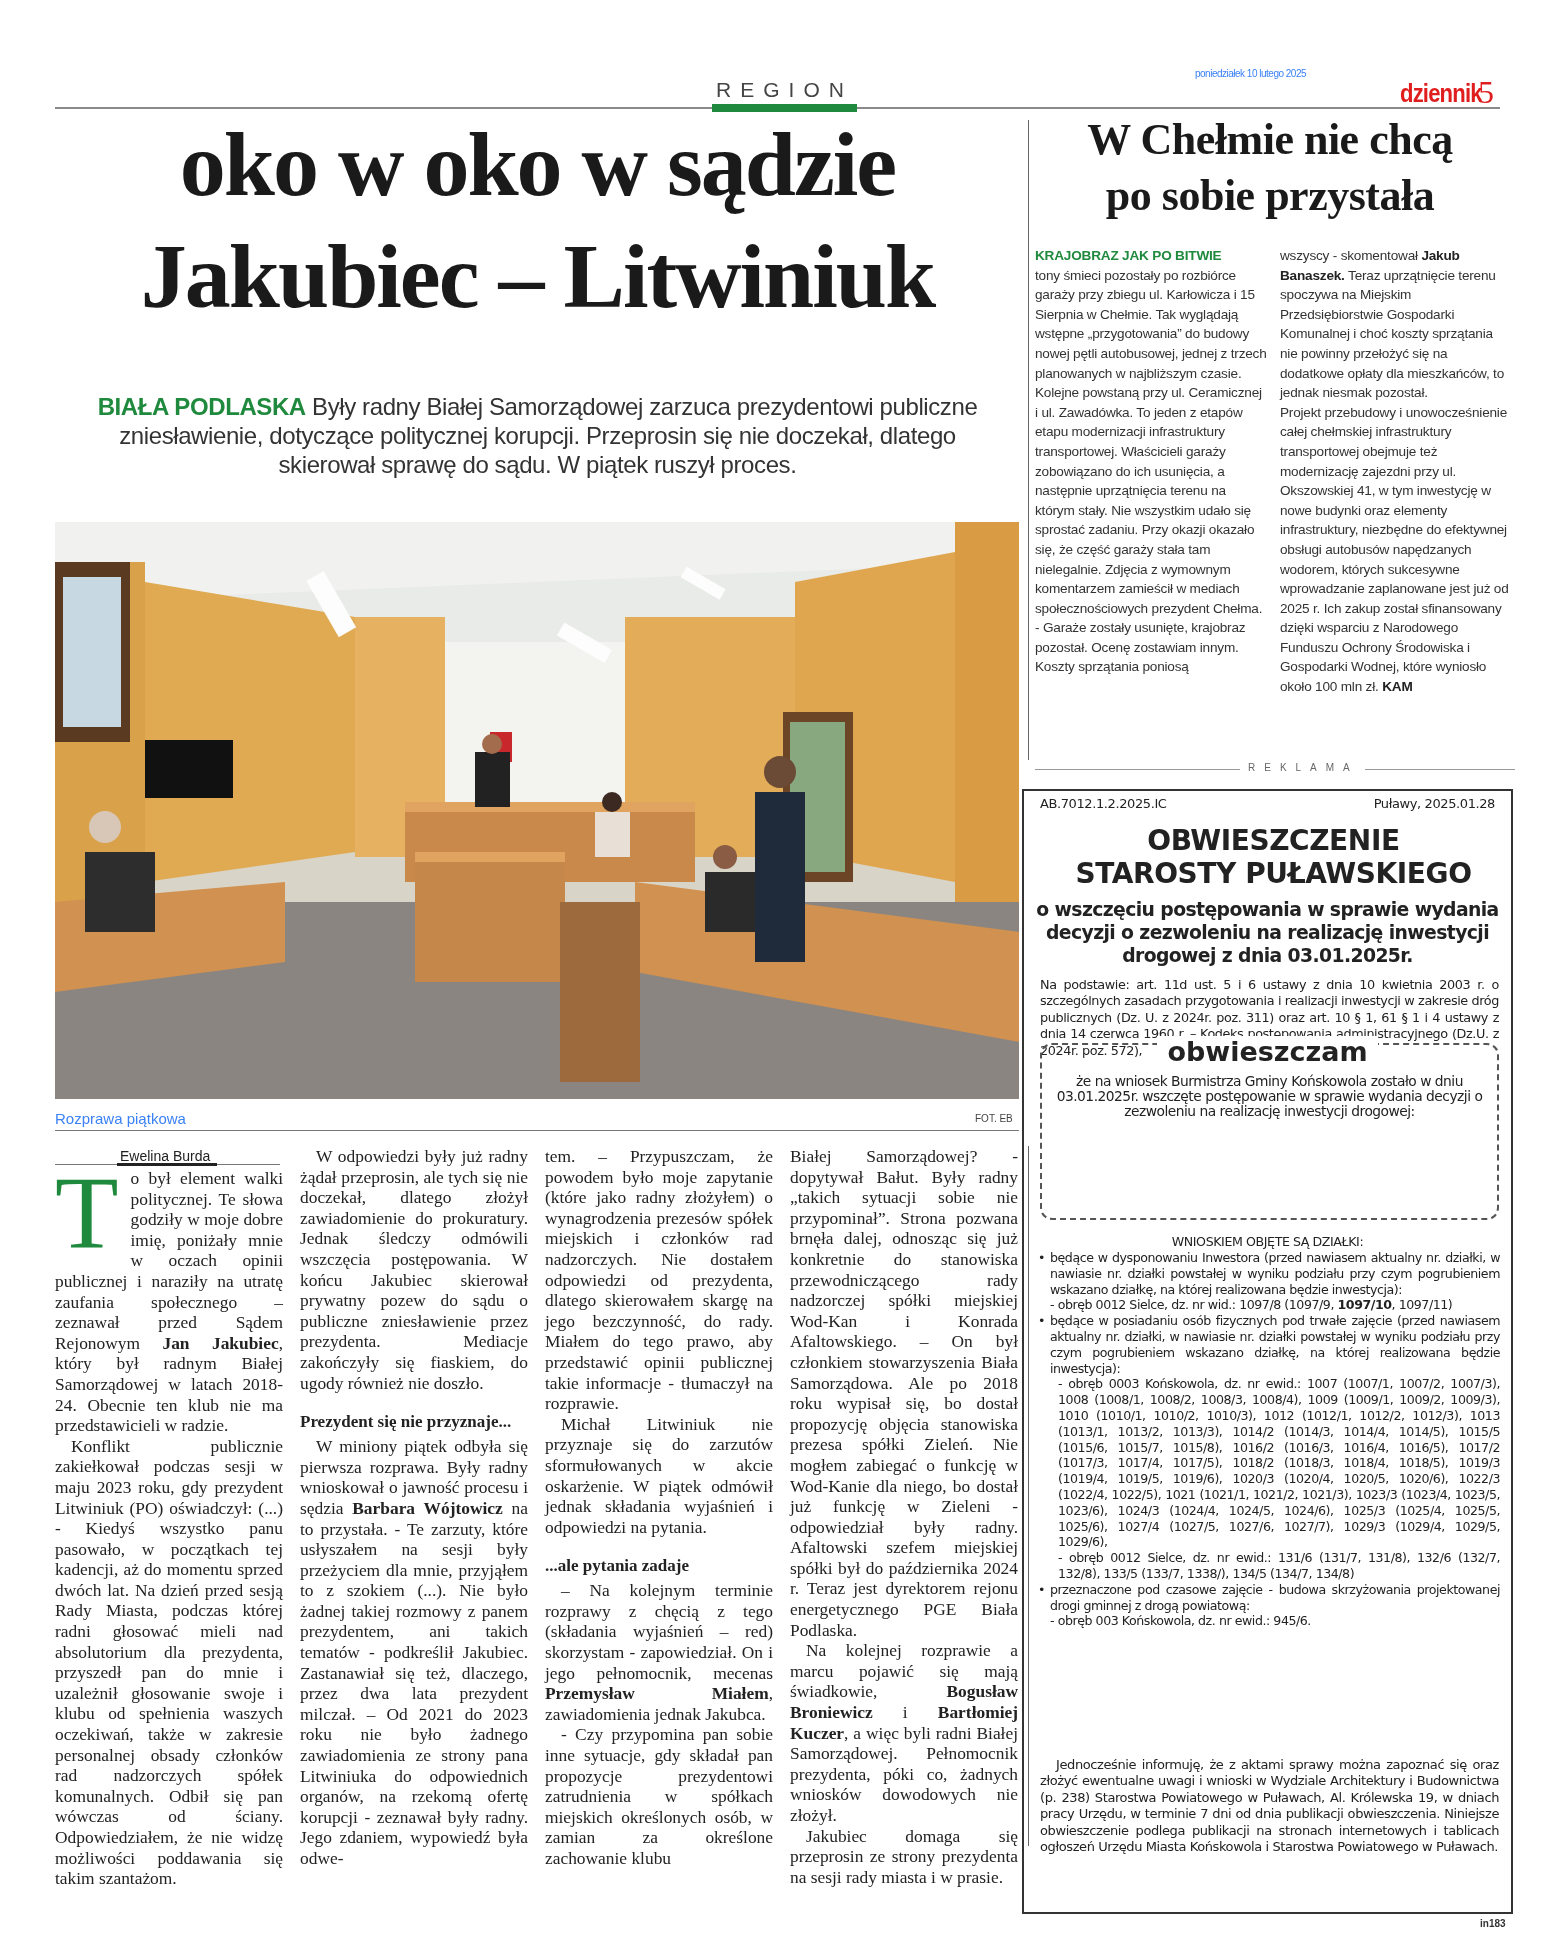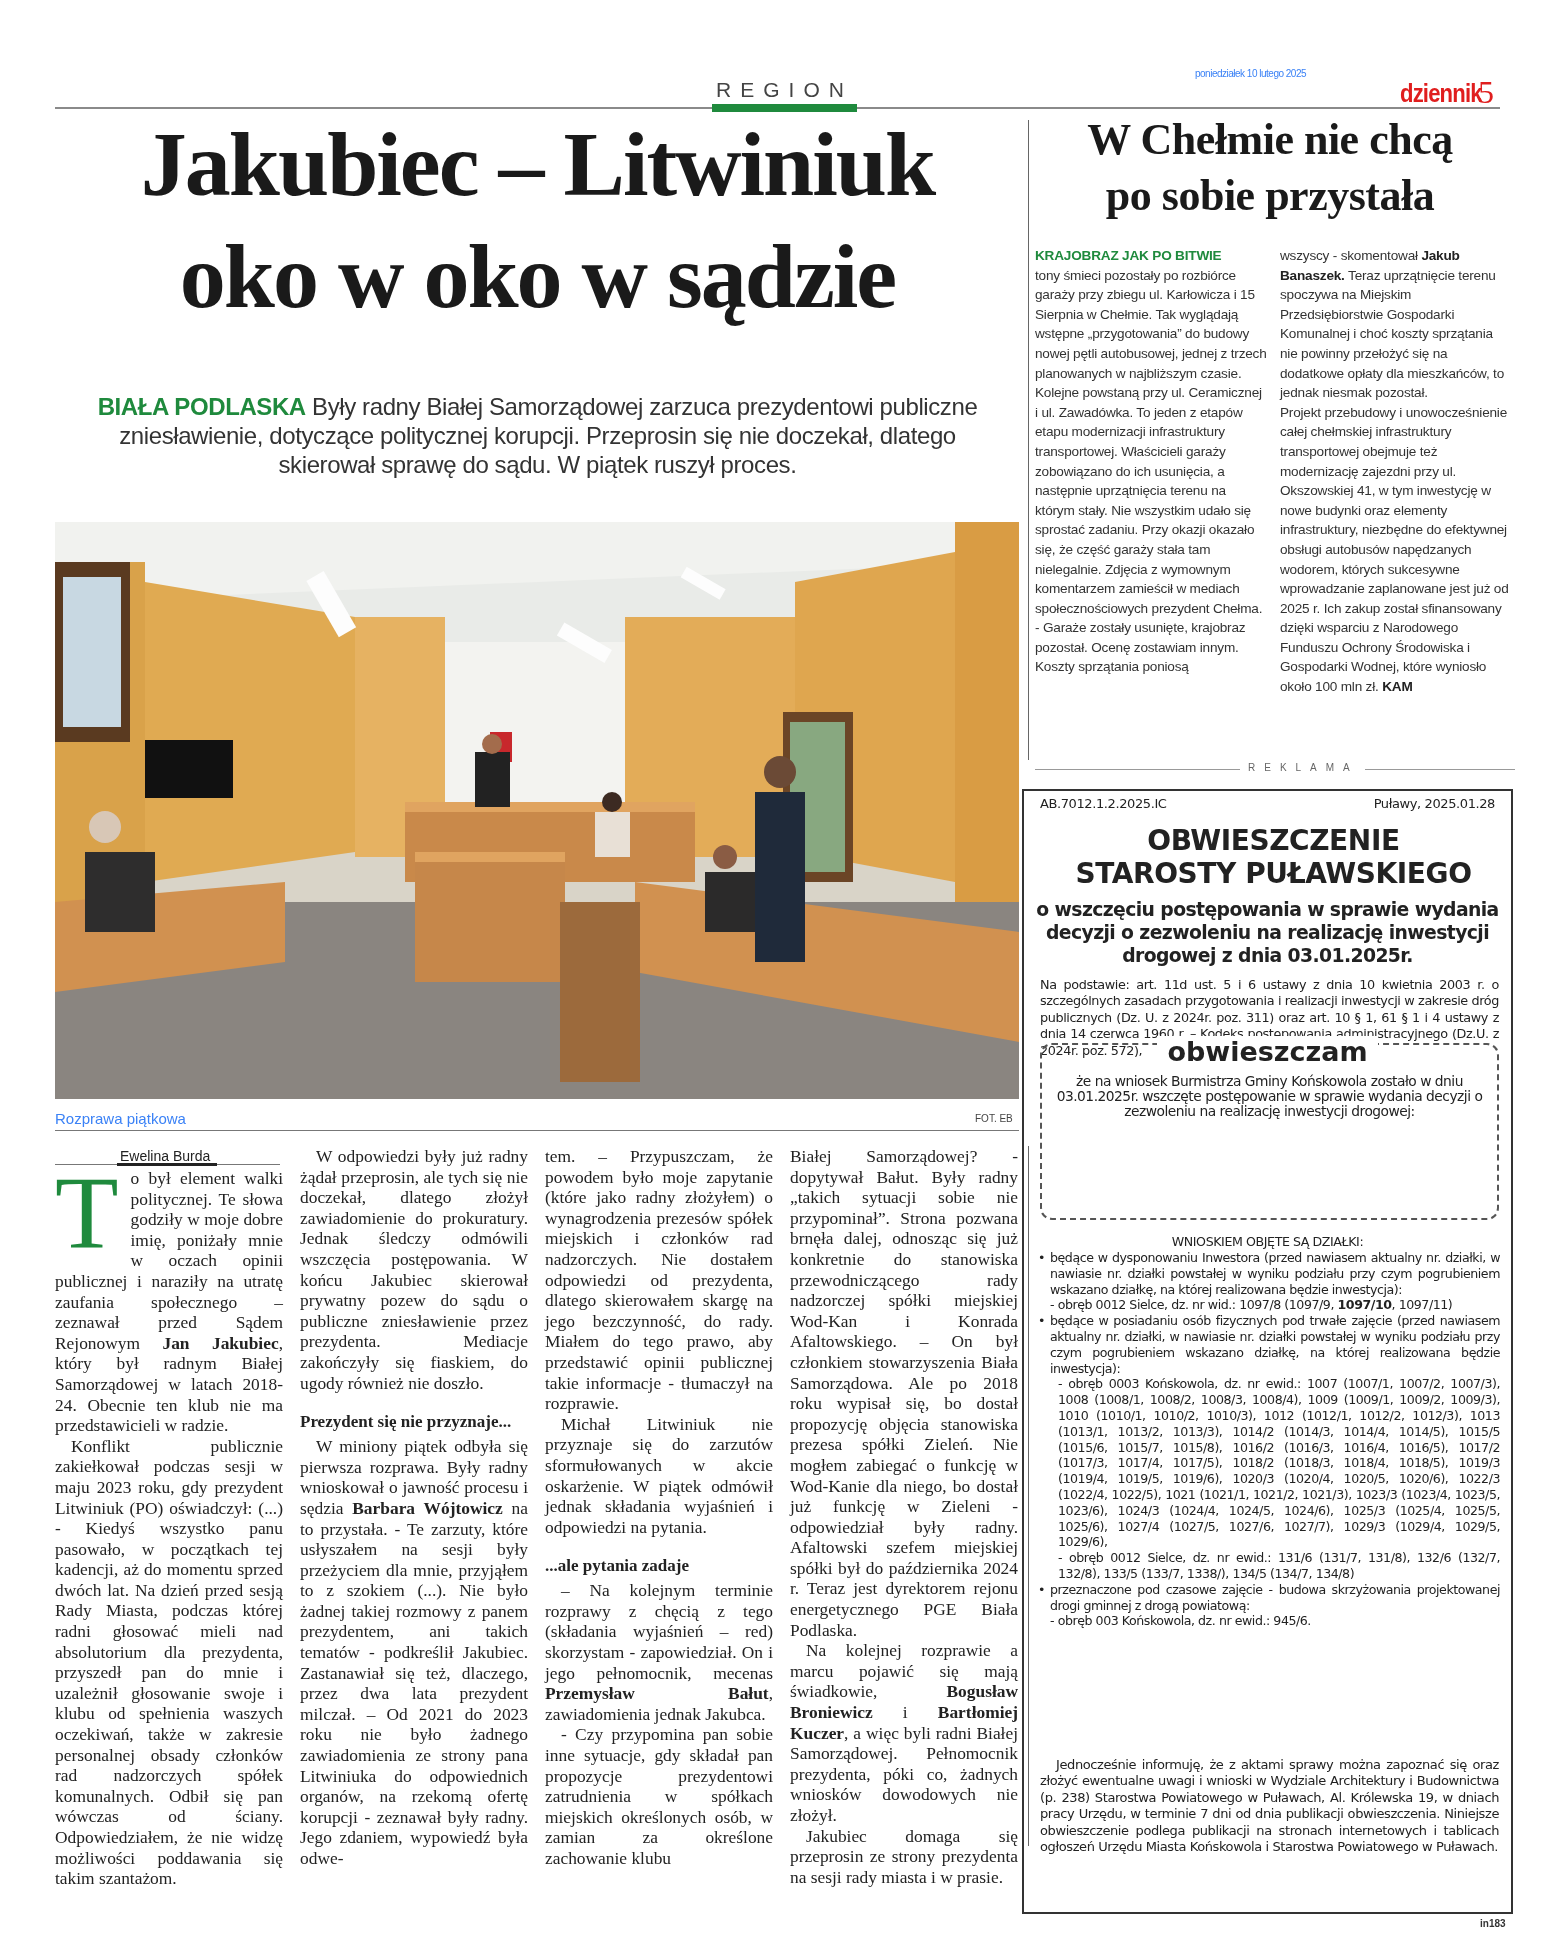--- a/index.html
+++ b/index.html
@@ -97,22 +97,22 @@
 <body>
 
 <div class="topbar"></div>
 <div class="section-label">REGION</div>
 <div class="section-bar"></div>
 <div class="issue-date">poniedziałek 10 lutego 2025</div>
 <div class="brand">dziennik</div>
 <div class="page-no">5</div>
 
 <h1 class="headline">
+  <div>oko w oko w sądzie</div>
   <div>Jakubiec – Litwiniuk</div>
-  <div>oko w oko w sądzie</div>
 </h1>
 
 <div class="lead">
   <span class="place">BIAŁA PODLASKA</span>
   <span>Były radny Białej Samorządowej zarzuca prezydentowi publiczne zniesławienie, dotyczące politycznej korupcji. Przeprosin się nie doczekał, dlatego skierował sprawę do sądu. W piątek ruszył proces.</span>
 </div>
 
 <div class="photo">
   <svg width="964" height="577" viewBox="0 0 964 577">
 
@@ -179,21 +179,21 @@
 <div class="col col2">
   <p>W odpowiedzi były już radny żądał przeprosin, ale tych się nie doczekał, dlatego złożył zawiadomienie do prokuratury. Jednak śledczy odmówili wszczęcia postępowania. W końcu Jakubiec skierował prywatny pozew do sądu o publiczne zniesławienie przez prezydenta. Mediacje zakończyły się fiaskiem, do ugody również nie doszło.</p>
   <div class="subhead">Prezydent się nie przyznaje...</div>
   <p><span>W miniony piątek odbyła się pierwsza rozprawa. Były radny wnioskował o jawność procesu i sędzia </span><b>Barbara Wójtowicz</b><span> na to przystała. - Te zarzuty, które usłyszałem na sesji były przeżyciem dla mnie, przyjąłem to z szokiem (...). Nie było żadnej takiej rozmowy z panem prezydentem, ani takich tematów - podkreślił Jakubiec. Zastanawiał się też, dlaczego, przez dwa lata prezydent milczał. – Od 2021 do 2023 roku nie było żadnego zawiadomienia ze strony pana Litwiniuka do odpowiednich organów, na rzekomą ofertę korupcji - zeznawał były radny. Jego zdaniem, wypowiedź była odwe-</span></p>
 </div>
 
 <div class="col col3">
   <p class="noindent">tem. – Przypuszczam, że powodem było moje zapytanie (które jako radny złożyłem) o wynagrodzenia prezesów spółek miejskich i członków rad nadzorczych. Nie dostałem odpowiedzi od prezydenta, dlatego skierowałem skargę na jego bezczynność, do rady. Miałem do tego prawo, aby przedstawić opinii publicznej takie informacje - tłumaczył na rozprawie.</p>
   <p>Michał Litwiniuk nie przyznaje się do zarzutów sformułowanych w akcie oskarżenie. W piątek odmówił jednak składania wyjaśnień i odpowiedzi na pytania.</p>
   <div class="subhead">...ale pytania zadaje</div>
-  <p><span>– Na kolejnym terminie rozprawy z chęcią z tego (składania wyjaśnień – red) skorzystam - zapowiedział. On i jego pełnomocnik, mecenas </span><b>Przemysław Bałut</b><span>, zawiadomienia jednak Jakubca.</span></p>
+  <p><span>– Na kolejnym terminie rozprawy z chęcią z tego (składania wyjaśnień – red) skorzystam - zapowiedział. On i jego pełnomocnik, mecenas </span><b>Przemysław Miałem</b><span>, zawiadomienia jednak Jakubca.</span></p>
   <p>- Czy przypomina pan sobie inne sytuacje, gdy składał pan propozycje prezydentowi zatrudnienia w spółkach miejskich określonych osób, w zamian za określone zachowanie klubu</p>
 </div>
 
 <div class="col col4">
   <p class="noindent">Białej Samorządowej? - dopytywał Bałut. Były radny „takich sytuacji sobie nie przypominał”. Strona pozwana brnęła dalej, odnosząc się już konkretnie do stanowiska przewodniczącego rady nadzorczej spółki miejskiej Wod-Kan i Konrada Afaltowskiego. – On był członkiem stowarzyszenia Biała Samorządowa. Ale po 2018 roku wypisał się, bo dostał propozycję objęcia stanowiska prezesa spółki Zieleń. Nie mogłem zabiegać o funkcję w Wod-Kanie dla niego, bo dostał już funkcję w Zieleni - odpowiedział były radny. Afaltowski szefem miejskiej spółki był do października 2024 r. Teraz jest dyrektorem rejonu energetycznego PGE Biała Podlaska.</p>
   <p><span>Na kolejnej rozprawie a marcu pojawić się mają świadkowie, </span><b>Bogusław Broniewicz</b><span> i </span><b>Bartłomiej Kuczer</b><span>, a więc byli radni Białej Samorządowej. Pełnomocnik prezydenta, póki co, żadnych wniosków dowodowych nie złożył.</span></p>
   <p>Jakubiec domaga się przeprosin ze strony prezydenta na sesji rady miasta i w prasie.</p>
 </div>
 
 <div class="vrule" style="left:1028px; top:120px; height:640px;"></div>

